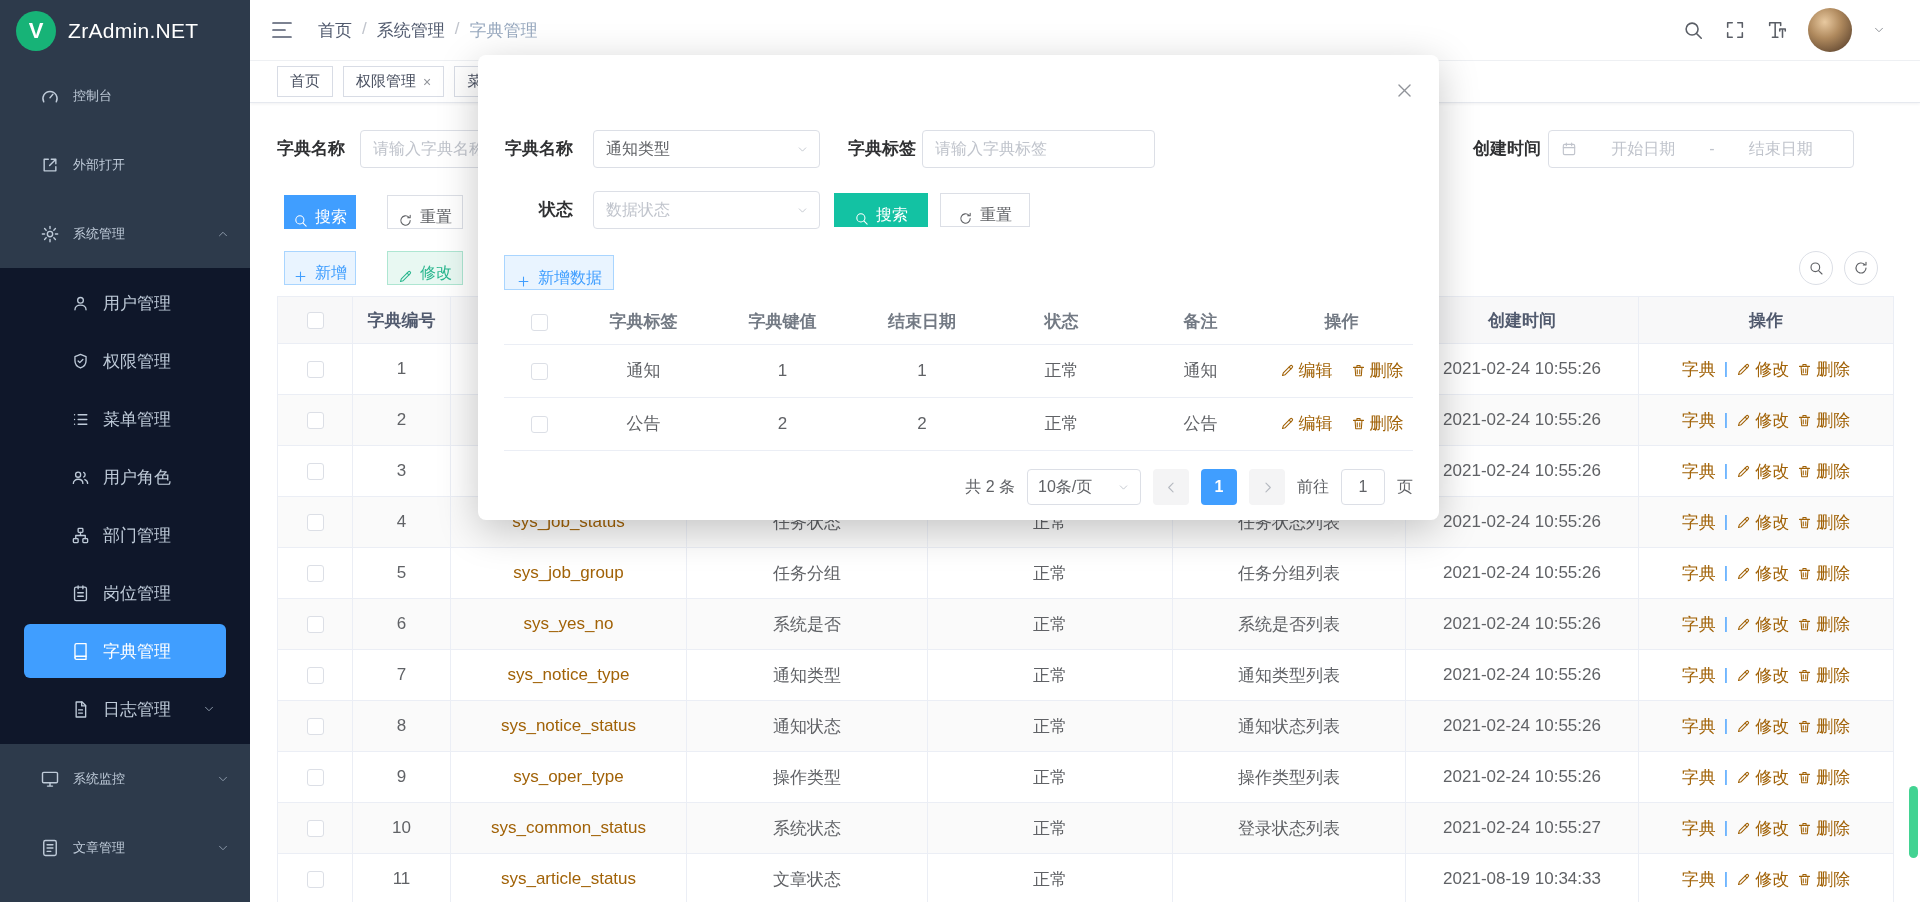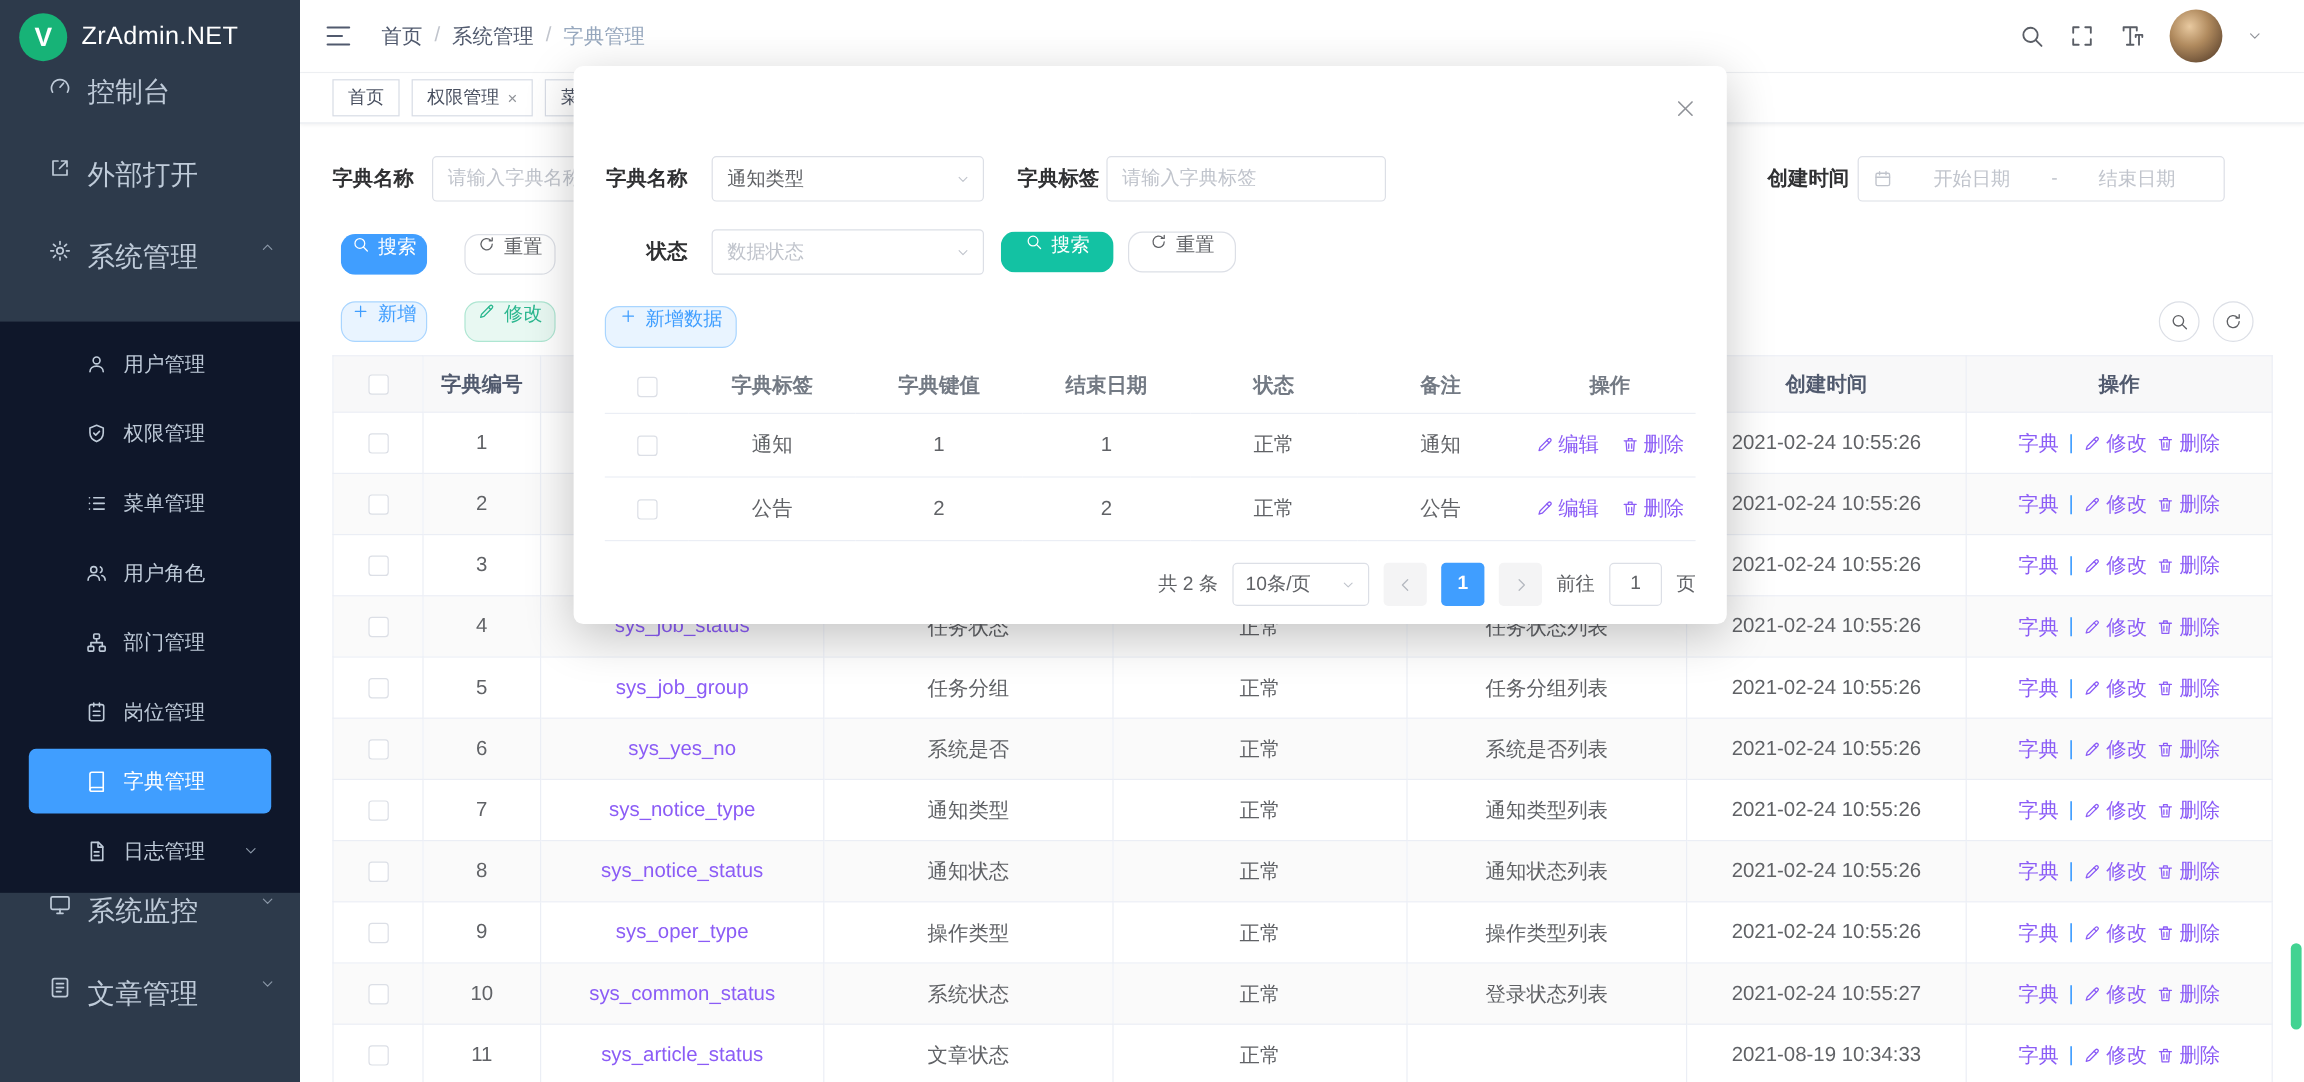--- a/index.html
+++ b/index.html
@@ -6,21 +6,21 @@
 html,body{width:1920px;height:902px}
 body{position:relative;overflow:hidden;background:#fff;font-family:"Liberation Sans","DejaVu Sans",sans-serif}
 a{text-decoration:none}
 .ic{width:18px;height:18px;fill:none;stroke:currentColor;stroke-width:1.7;stroke-linecap:round;stroke-linejoin:round;flex:none}
 .ic-sm{width:15px;height:15px}
 
 .sidebar{position:absolute;left:0;top:0;width:250px;height:902px;background:#2d3a4b;color:#bfcbd9;overflow:hidden;z-index:5}
 .logo{height:61px;display:flex;align-items:center;padding-left:16px}
 .logo-circle{width:40px;height:40px;border-radius:50%;background:#17b377;color:#fff;font-size:22px;font-weight:700;display:flex;align-items:center;justify-content:center}
 .logo-text{margin-left:12px;color:#fff;font-size:21px;font-weight:400;letter-spacing:.3px}
-.nav-item{height:69px;display:flex;padding:0 20px 0 40px;font-size:23px;cursor:pointer}
+.nav-item{height:69px;display:flex;align-items:center;padding:0 20px 0 40px;font-size:13px;cursor:pointer}
 .nav-item .ic{width:20px;height:20px}
 .lbl{margin-left:13px;white-space:nowrap}
 .caret{margin-left:auto;width:14px !important;height:14px !important;color:#8b98a8}
 .submenu{background:#0f172a;padding:4px 14px}
 .sub-item{height:54px;margin:4px 10px;border-radius:6px;display:flex;align-items:center;padding-left:47px;font-size:17px;cursor:pointer}
 .sub-item .ic{width:19px;height:19px}
 .sub-item.active{background:#409eff;color:#fff}
 
 .main{position:absolute;left:250px;top:0;width:1670px;height:902px;background:#fff;overflow:hidden}
 .topbar{position:absolute;left:0;top:0;right:0;height:61px;display:flex;align-items:center;border-bottom:1px solid #f0f2f5;background:#fff}
@@ -37,37 +37,37 @@
 .tag .x{color:#909399;font-size:14px}
 
 .flabel{position:absolute;height:38px;line-height:38px;font-size:17px;font-weight:700;color:#303133;white-space:nowrap}
 .tinput{position:absolute;height:38px;border:1px solid #dcdfe6;border-radius:4px;padding:0 12px;font-size:16px;color:#606266;background:#fff;outline:none}
 input::placeholder{color:#c0c4cc}
 .inpbox{position:absolute;height:38px;border:1px solid #dcdfe6;border-radius:4px;background:#fff;display:flex;align-items:center;padding:0 12px;font-size:16px;color:#606266}
 .daterange{gap:6px;color:#c0c4cc}
 .daterange .ic{width:16px;height:16px;color:#c0c4cc}
 .daterange span{flex:1;text-align:center;white-space:nowrap}
 .ph{color:#c0c4cc}
-.btn{position:absolute;height:34px;border-radius:12px;display:flex;align-items:flex-start;justify-content:center;gap:7px;font-size:16px;cursor:pointer;border:1px solid transparent;white-space:nowrap}
+.btn{position:absolute;height:34px;border-radius:0;display:flex;align-items:flex-end;justify-content:center;gap:7px;font-size:16px;cursor:pointer;border:1px solid transparent;white-space:nowrap}
 .btn .ic{width:15px;height:15px}
 .btn-blue{background:#409eff;color:#fff}
 .btn-plain{background:#fff;border-color:#dcdfe6;color:#606266}
 .btn-lblue{background:#e9f4ff;border-color:#a9d5ff;color:#409eff}
 .btn-lgreen{background:#e8f8f2;border-color:#aee6d2;color:#2bb78f}
 .btn-teal{background:#13c2a3;color:#fff}
 .circle{position:absolute;width:34px;height:34px;border-radius:50%;border:1px solid #dcdfe6;background:#fff;color:#606266;display:flex;align-items:center;justify-content:center;cursor:pointer}
 .circle .ic{width:16px;height:16px}
 
 .grid{position:absolute;left:27px;top:296px;width:1616px;border-collapse:collapse;table-layout:fixed;font-size:17px;color:#606266}
 .grid th,.grid td{border:1px solid #ebeef5;text-align:center;white-space:nowrap;overflow:hidden}
 .grid th{height:47px;background:#f8f8f9;color:#515a6e;font-weight:700}
 .grid td{height:51px}
 .grid tr.even td{background:#fafafa}
 .cb{display:inline-block;width:17px;height:17px;border:1px solid #dcdfe6;border-radius:3px;background:#fff;vertical-align:middle;cursor:pointer}
-.lnk{color:#8b5cf6;cursor:pointer;display:inline-flex;align-items:center;gap:4px}
+.lnk{color:#a16207;cursor:pointer;display:inline-flex;align-items:center;gap:4px}
 .ops{display:flex;align-items:center;justify-content:center;gap:8px}
 .ops.wide{gap:18px}
 .ops .sep{color:#409eff}
 
 .modal{position:absolute;left:478px;top:55px;width:961px;height:465px;background:#fff;border-radius:8px;box-shadow:0 10px 40px rgba(0,0,0,.22);z-index:20}
 .close{position:absolute;top:26px;right:25px;width:19px;height:19px;color:#909399;cursor:pointer}
 .mlabel{position:absolute;height:38px;line-height:38px;font-size:17px;font-weight:700;color:#303133;text-align:right;white-space:nowrap}
 .msel{position:absolute;height:38px;border:1px solid #dcdfe6;border-radius:4px;display:flex;align-items:center;justify-content:space-between;padding:0 10px 0 12px;font-size:16px;color:#606266;cursor:pointer;background:#fff}
 .msel .ic{width:13px;height:13px;color:#c0c4cc}
 .minp{position:absolute;height:38px;border:1px solid #dcdfe6;border-radius:4px;padding:0 12px;font-size:16px;color:#606266;background:#fff;outline:none}

